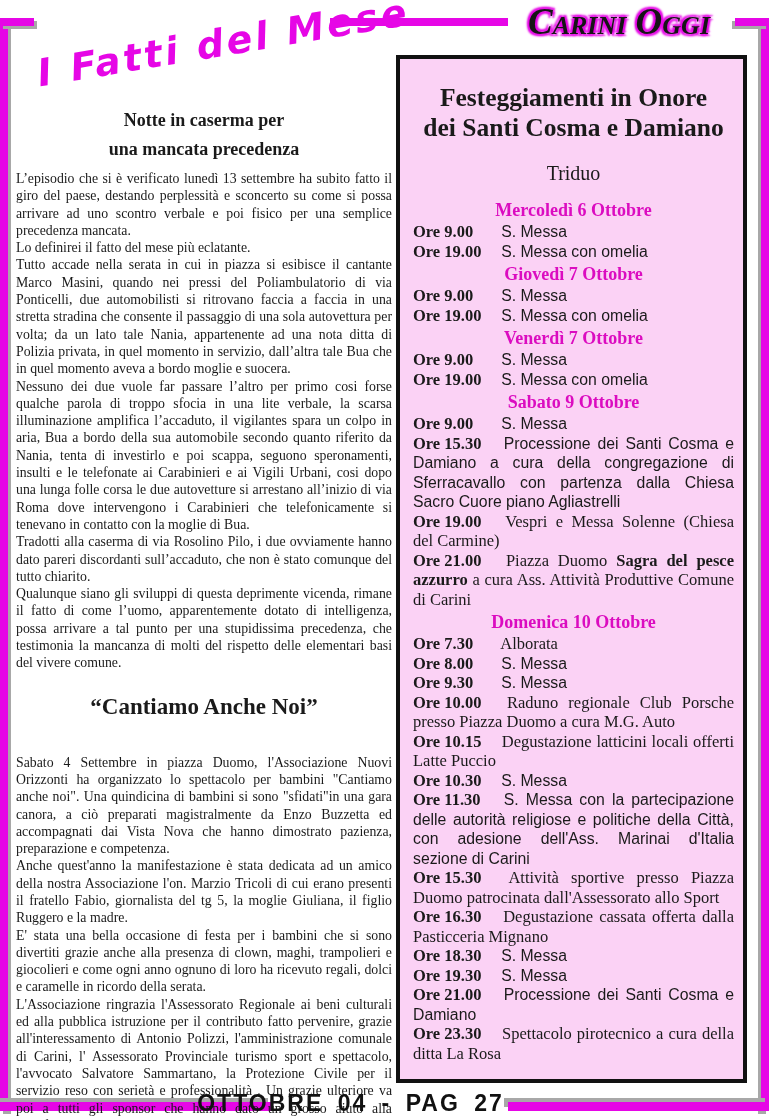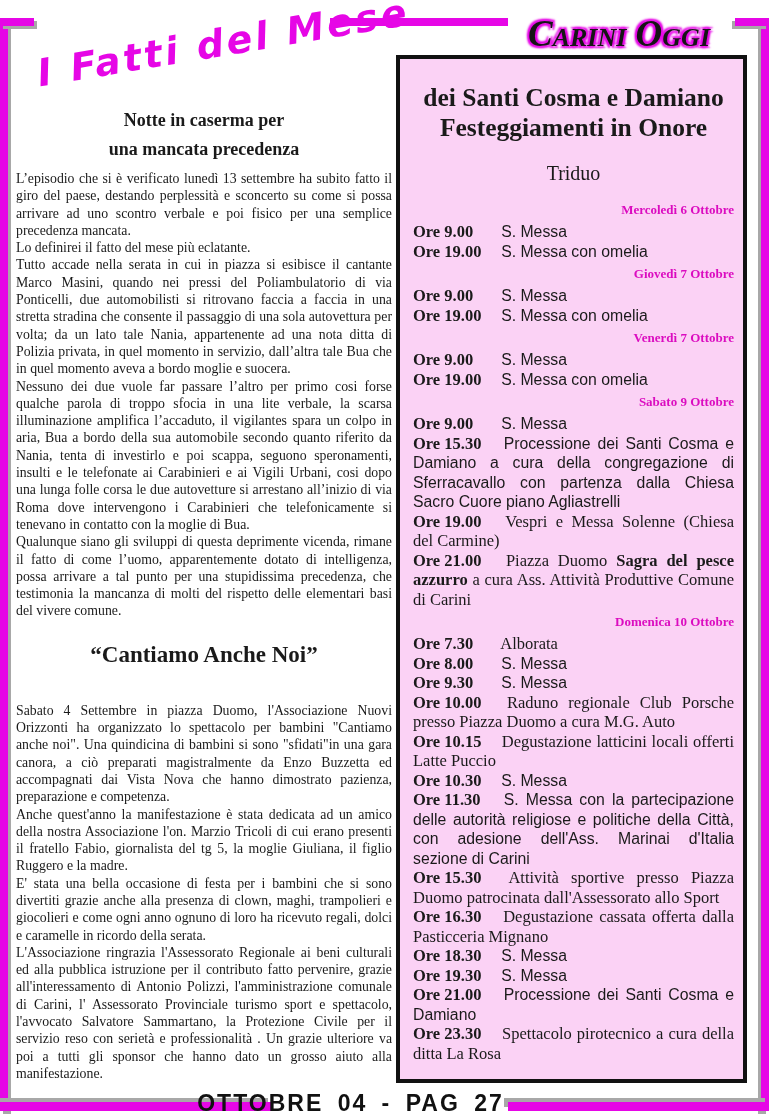--- a/index.html
+++ b/index.html
@@ -27,21 +27,21 @@
   .foot-l{left:0;top:1102px;width:272px;height:9px;box-shadow:-4px -4px 0 var(--shadow-gray);}
   .foot-r{left:508px;top:1102px;width:261px;height:9px;box-shadow:-4px -4px 0 var(--shadow-gray);}
   
   .script-title{
     position:absolute;left:34px;top:52px;
     transform:rotate(-9.5deg);transform-origin:left top;
     font-family:"DejaVu Sans",sans-serif;font-style:italic;font-weight:bold;
     font-size:38px;letter-spacing:3px;color:var(--magenta);white-space:nowrap;
   }
   .paper-logo{
-    position:absolute;left:524px;top:12px;width:190px;text-align:center;
+    position:absolute;left:524px;top:0px;width:190px;text-align:center;
     font-family:"Liberation Serif",serif;font-style:italic;font-weight:bold;
     font-variant:small-caps;font-size:37px;letter-spacing:0px;color:#151515;
     text-shadow:2px 2px 2px var(--magenta),-2px -2px 2px var(--magenta),
                 2px -2px 2px var(--magenta),-2px 2px 2px var(--magenta);
     white-space:nowrap;
   }
   
   .articles{position:absolute;left:16px;top:106px;width:376px;}
   .article-title{
     margin:0 0 6px 0;text-align:center;font-weight:bold;
@@ -56,21 +56,21 @@
   
   .events-box{
     position:absolute;left:396px;top:55px;width:351px;height:1028px;
     box-sizing:border-box;border:4px solid var(--box-border);
     background:var(--box-bg);padding:24px 9px 0 13px;overflow:hidden;
   }
   .box-title{text-align:center;font-weight:bold;font-size:25.5px;line-height:30px;margin:0 0 18px 0;}
   .box-title span{display:block;}
   .box-subtitle{text-align:center;font-weight:normal;font-size:20px;line-height:24px;margin:0 0 14px 0;}
   .date-line{
-    text-align:right;font-weight:bold;font-size:13px;line-height:22px;
+    text-align:center;font-weight:bold;font-size:18px;line-height:22px;
     color:var(--date-magenta);margin:2px 0 1px 0;
   }
   .event-line{
     text-align:justify;font-size:16.5px;line-height:19.5px;color:var(--ink);
   }
   .event-line.font-sans .evt{font-family:"Liberation Sans",sans-serif;font-size:15.8px;}
   .event-line .ore{
     font-family:Liberation Serif, serif;font-weight:bold;font-size:16.5px;
     display:inline-block;min-width:84px;
   }
@@ -100,37 +100,38 @@
   <main class="articles">
       <article class="article">
         <h2 class="article-title">
           <span>Notte in caserma per</span>
           <span>una mancata precedenza</span>
         </h2>
         <p>L’episodio che si è verificato lunedì 13 settembre ha subito fatto il giro del paese, destando perplessità e sconcerto su come si possa arrivare ad uno scontro verbale e poi fisico per una semplice precedenza mancata.</p>
         <p>Lo definirei il fatto del mese più eclatante.</p>
         <p>Tutto accade nella serata in cui in piazza si esibisce il cantante Marco Masini, quando nei pressi del Poliambulatorio di via Ponticelli, due automobilisti si ritrovano faccia a faccia in una stretta stradina che consente il passaggio di una sola autovettura per volta; da un lato tale Nania, appartenente ad una nota ditta di Polizia privata, in quel momento in servizio, dall’altra tale Bua che in quel momento aveva a bordo moglie e suocera.</p>
         <p>Nessuno dei due vuole far passare l’altro per primo cosi forse qualche parola di troppo sfocia in una lite verbale, la scarsa illuminazione amplifica l’accaduto, il vigilantes spara un colpo in aria, Bua a bordo della sua automobile secondo quanto riferito da Nania, tenta di investirlo e poi scappa, seguono speronamenti, insulti e le telefonate ai Carabinieri e ai Vigili Urbani, cosi dopo una lunga folle corsa le due autovetture si arrestano all’inizio di via Roma dove intervengono i Carabinieri che telefonicamente si tenevano in contatto con la moglie di Bua.</p>
+        <p>Tradotti alla caserma di via Rosolino Pilo, i due ovviamente hanno dato pareri discordanti sull’accaduto, che non è stato comunque del tutto chiarito.</p>
         <p>Qualunque siano gli sviluppi di questa deprimente vicenda, rimane il fatto di come l’uomo, apparentemente dotato di intelligenza, possa arrivare a tal punto per una stupidissima precedenza, che testimonia la mancanza di molti del rispetto delle elementari basi del vivere comune.</p>
       </article>
       <article class="article">
         <h2 class="article-title">
           <span>“Cantiamo Anche Noi”</span>
         </h2>
         <p>Sabato 4 Settembre in piazza Duomo, l'Associazione Nuovi Orizzonti ha organizzato lo spettacolo per bambini "Cantiamo anche noi". Una quindicina di bambini si sono "sfidati"in una gara canora, a ciò preparati magistralmente da Enzo Buzzetta ed accompagnati dai Vista Nova che hanno dimostrato pazienza, preparazione e competenza.</p>
         <p>Anche quest'anno la manifestazione è stata dedicata ad un amico della nostra Associazione l'on. Marzio Tricoli di cui erano presenti il fratello Fabio, giornalista del tg 5, la moglie Giuliana, il figlio Ruggero e la madre.</p>
         <p>E' stata una bella occasione di festa per i bambini che si sono divertiti grazie anche alla presenza di clown, maghi, trampolieri e giocolieri e come ogni anno ognuno di loro ha ricevuto regali, dolci e caramelle in ricordo della serata.</p>
         <p>L'Associazione ringrazia l'Assessorato Regionale ai beni culturali ed alla pubblica istruzione per il contributo fatto pervenire, grazie all'interessamento di Antonio Polizzi, l'amministrazione comunale di Carini, l' Assessorato Provinciale turismo sport e spettacolo, l'avvocato Salvatore Sammartano, la Protezione Civile per il servizio reso con serietà e professionalità . Un grazie ulteriore va poi a tutti gli sponsor che hanno dato un grosso aiuto alla manifestazione.</p>
       </article>
     </main>
 
   <aside class="events-box">
     <h1 class="box-title">
+        <span>Festeggiamenti in Onore</span>
         <span>dei Santi Cosma e Damiano</span>
-        <span>Festeggiamenti in Onore</span>
       </h1>
     <h2 class="box-subtitle">Triduo</h2>
     <div>
         <div class="date-line">Mercoledì 6 Ottobre</div>
         <div class="event-line font-sans"><b class="ore">Ore 9.00</b> <span class="evt">S. Messa</span></div>
         <div class="event-line font-sans"><b class="ore">Ore 19.00</b> <span class="evt">S. Messa con omelia</span></div>
         <div class="date-line">Giovedì 7 Ottobre</div>
         <div class="event-line font-sans"><b class="ore">Ore 9.00</b> <span class="evt">S. Messa</span></div>
         <div class="event-line font-sans"><b class="ore">Ore 19.00</b> <span class="evt">S. Messa con omelia</span></div>
         <div class="date-line">Venerdì 7 Ottobre</div>

